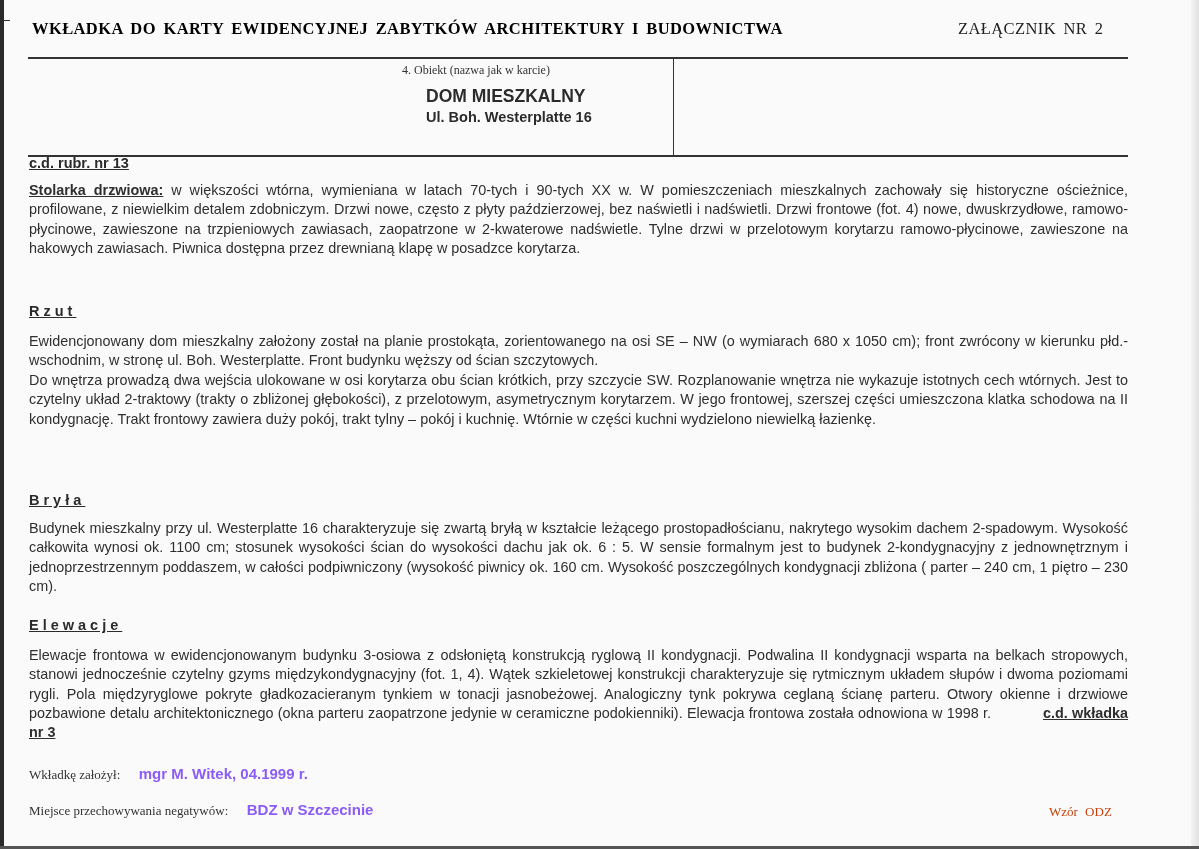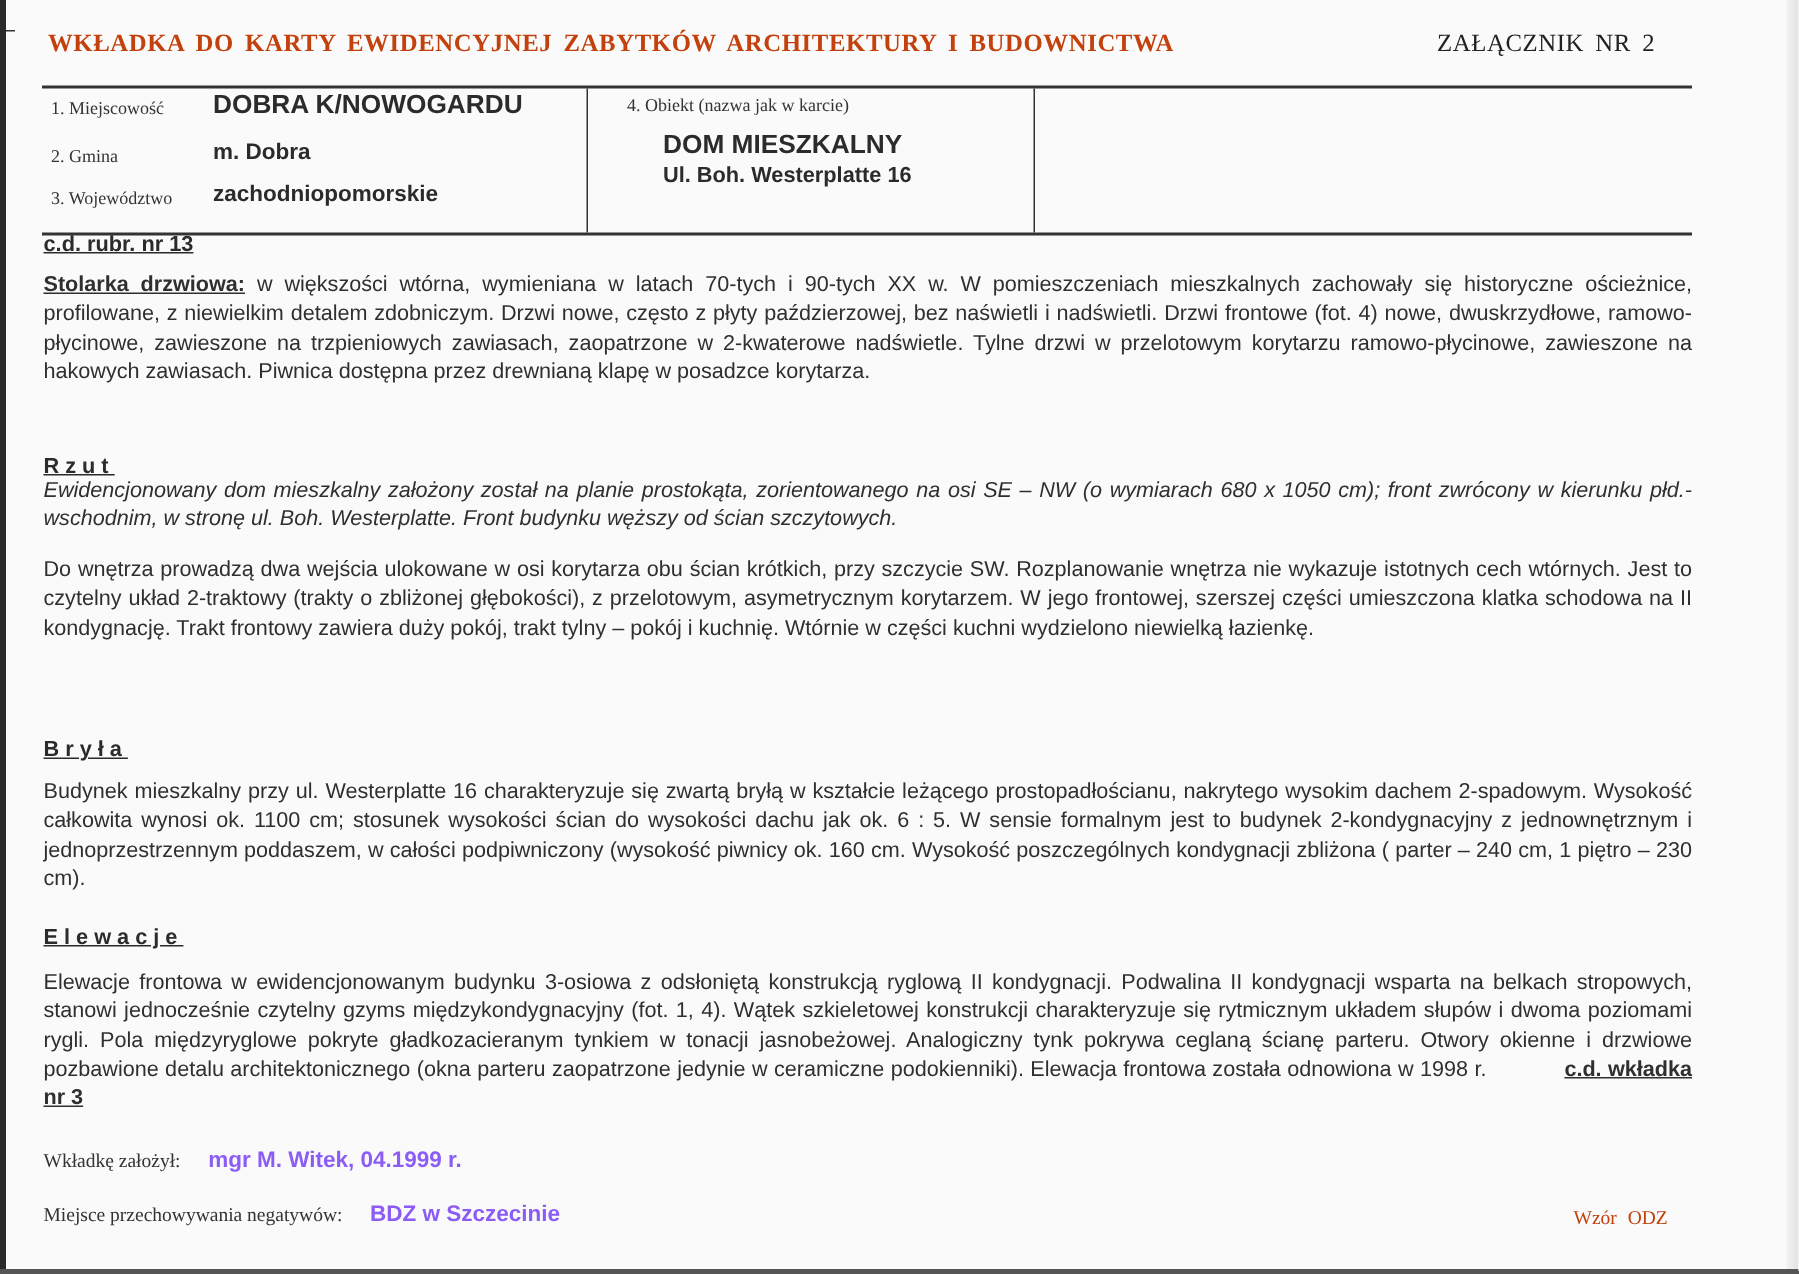--- a/index.html
+++ b/index.html
@@ -7,26 +7,26 @@
     width:1199px; height:849px; position:relative; overflow:hidden;
     background:#fafafa;
     font-family:"Liberation Sans", sans-serif; color:#2b2b2b;
   }
   .left-edge { position:absolute; left:0; top:0; width:4px; height:849px; background:#2a2a2a; }
   .left-tick { position:absolute; left:4px; top:20px; width:6px; height:1px; background:#333; }
   .bottom-edge { position:absolute; left:0; bottom:0; width:1199px; height:3px; background:#555; }
   .right-shade { position:absolute; right:0; top:0; width:8px; height:849px; background:linear-gradient(to right,#f3f3f3,#e2e2e2); }
   .serif { font-family:"Liberation Serif", serif; }
 
-  .hdr-title { position:absolute; left:32px; top:19px; font-size:16.5px; font-weight:bold; letter-spacing:0.4px; color:#c2410c; word-spacing:3px; }
+  .hdr-title { position:absolute; left:32px; top:19px; font-size:16.5px; font-weight:bold; letter-spacing:0.4px; color:#000000; word-spacing:3px; }
   .hdr-annex { position:absolute; left:958px; top:19px; font-size:16.5px; font-weight:normal; letter-spacing:0.4px; color:#222; word-spacing:3px; }
 
   .table { position:absolute; left:28px; top:57px; width:1100px; height:96px; border-top:2px solid #333; border-bottom:2px solid #333; }
   .col1 { position:absolute; left:0; top:0; width:363px; height:96px; border-right:1.5px solid #333; }
-  .col2 { position:absolute; left:380px; top:0; width:281px; height:96px; border-right:1.5px solid #333; }
+  .col2 { position:absolute; left:364px; top:0; width:281px; height:96px; border-right:1.5px solid #333; }
   .col3 { position:absolute; left:647px; top:0; width:453px; height:96px; }
 
   .lbl { font-family:"Liberation Serif", serif; font-size:12px; color:#333; }
   .row1 { position:absolute; left:6px; top:4px; }
   .row2 { position:absolute; left:6px; top:36px; }
   .row3 { position:absolute; left:6px; top:64px; }
   .v-big { font-weight:bold; font-size:17.5px; color:#2b2b2b; }
   .v-med { font-weight:bold; font-size:15px; color:#2b2b2b; }
   .row1 .v-big { position:absolute; left:108px; top:-4px; white-space:nowrap; }
   .row2 .v-med { position:absolute; left:108px; top:-2px; white-space:nowrap; }
@@ -56,47 +56,33 @@
 
 <div class="left-edge"></div>
 <div class="left-tick"></div>
 <div class="right-shade"></div>
 <div class="bottom-edge"></div>
 
 <div class="hdr-title serif">WKŁADKA DO KARTY EWIDENCYJNEJ ZABYTKÓW ARCHITEKTURY I BUDOWNICTWA</div>
 <div class="hdr-annex serif">ZAŁĄCZNIK NR 2</div>
 
 <div class="table">
-  <div class="col1">
-    <div class="row1">
-      <span class="lbl">1. Miejscowość</span>
-      <span class="v-big">DOBRA K/NOWOGARDU</span>
-    </div>
-    <div class="row2">
-      <span class="lbl">2. Gmina</span>
-      <span class="v-med">m. Dobra</span>
-    </div>
-    <div class="row3">
-      <span class="lbl">3. Województwo</span>
-      <span class="v-med">zachodniopomorskie</span>
-    </div>
-  </div>
   <div class="col2">
     <span class="lbl obj-lbl">4. Obiekt (nazwa jak w karcie)</span>
     <span class="obj-name">DOM MIESZKALNY</span>
     <span class="obj-addr">Ul. Boh. Westerplatte 16</span>
   </div>
 </div>
 
 <div class="cd-rubr">c.d. rubr. nr 13</div>
 
 <div class="para" style="top:181px;"><span class="lead">Stolarka drzwiowa:</span><span> w większości wtórna, wymieniana w latach 70-tych i 90-tych XX w.  W pomieszczeniach mieszkalnych zachowały się historyczne ościeżnice, profilowane, z niewielkim detalem zdobniczym. Drzwi nowe, często z płyty paździerzowej, bez naświetli i nadświetli. Drzwi frontowe (fot. 4) nowe, dwuskrzydłowe, ramowo-płycinowe, zawieszone na trzpieniowych zawiasach, zaopatrzone w 2-kwaterowe nadświetle. Tylne drzwi w przelotowym korytarzu ramowo-płycinowe, zawieszone na hakowych zawiasach. Piwnica dostępna przez drewnianą klapę w posadzce korytarza.</span></div>
 
 <div class="sec-head" style="top:303px;">Rzut</div>
-<div class="para" style="top:318px;font-style:italic;">Ewidencjonowany dom mieszkalny założony został na planie prostokąta, zorientowanego na osi SE – NW (o wymiarach 680 x 1050 cm); front zwrócony w kierunku płd.-wschodnim, w stronę ul. Boh. Westerplatte. Front budynku węższy od ścian szczytowych.</div>
+<div class="para" style="top:332px;">Ewidencjonowany dom mieszkalny założony został na planie prostokąta, zorientowanego na osi SE – NW (o wymiarach 680 x 1050 cm); front zwrócony w kierunku płd.-wschodnim, w stronę ul. Boh. Westerplatte. Front budynku węższy od ścian szczytowych.</div>
 <div class="para" style="top:371px;">Do wnętrza prowadzą dwa wejścia  ulokowane w osi korytarza obu ścian krótkich, przy szczycie SW. Rozplanowanie wnętrza nie wykazuje istotnych cech wtórnych. Jest to czytelny układ 2-traktowy (trakty o zbliżonej głębokości), z przelotowym, asymetrycznym korytarzem. W jego frontowej, szerszej części umieszczona klatka schodowa na II kondygnację. Trakt frontowy zawiera duży pokój, trakt tylny – pokój i kuchnię. Wtórnie w części kuchni wydzielono niewielką łazienkę.</div>
 
 <div class="sec-head" style="top:492px;">Bryła</div>
 <div class="para" style="top:519px;">Budynek mieszkalny przy ul. Westerplatte 16 charakteryzuje się  zwartą bryłą w kształcie leżącego prostopadłościanu, nakrytego wysokim dachem 2-spadowym. Wysokość całkowita wynosi ok. 1100 cm; stosunek wysokości ścian do wysokości dachu jak ok. 6 : 5. W sensie formalnym jest to budynek 2-kondygnacyjny z jednownętrznym i jednoprzestrzennym poddaszem, w całości podpiwniczony (wysokość piwnicy ok. 160 cm. Wysokość poszczególnych kondygnacji zbliżona ( parter – 240 cm, 1 piętro – 230 cm).</div>
 
 <div class="sec-head" style="top:617px;">Elewacje</div>
 <div class="para" style="top:646px;"><span>Elewacje frontowa w ewidencjonowanym budynku 3-osiowa z odsłoniętą konstrukcją ryglową II kondygnacji. Podwalina II kondygnacji wsparta na belkach stropowych, stanowi jednocześnie czytelny gzyms międzykondygnacyjny (fot. 1, 4). Wątek szkieletowej konstrukcji charakteryzuje się rytmicznym układem słupów i dwoma poziomami rygli. Pola międzyryglowe pokryte gładkozacieranym tynkiem w tonacji jasnobeżowej. Analogiczny tynk pokrywa ceglaną ścianę parteru. Otwory okienne i drzwiowe pozbawione detalu architektonicznego (okna parteru zaopatrzone jedynie w ceramiczne podokienniki). Elewacja frontowa została odnowiona w 1998 r.</span><span style="display:inline-block;width:52px;"></span><span class="cd-next">c.d. wkładka nr 3</span></div>
 
 <div class="footer1">
   <span class="footer-lbl">Wkładkę założył:</span>

